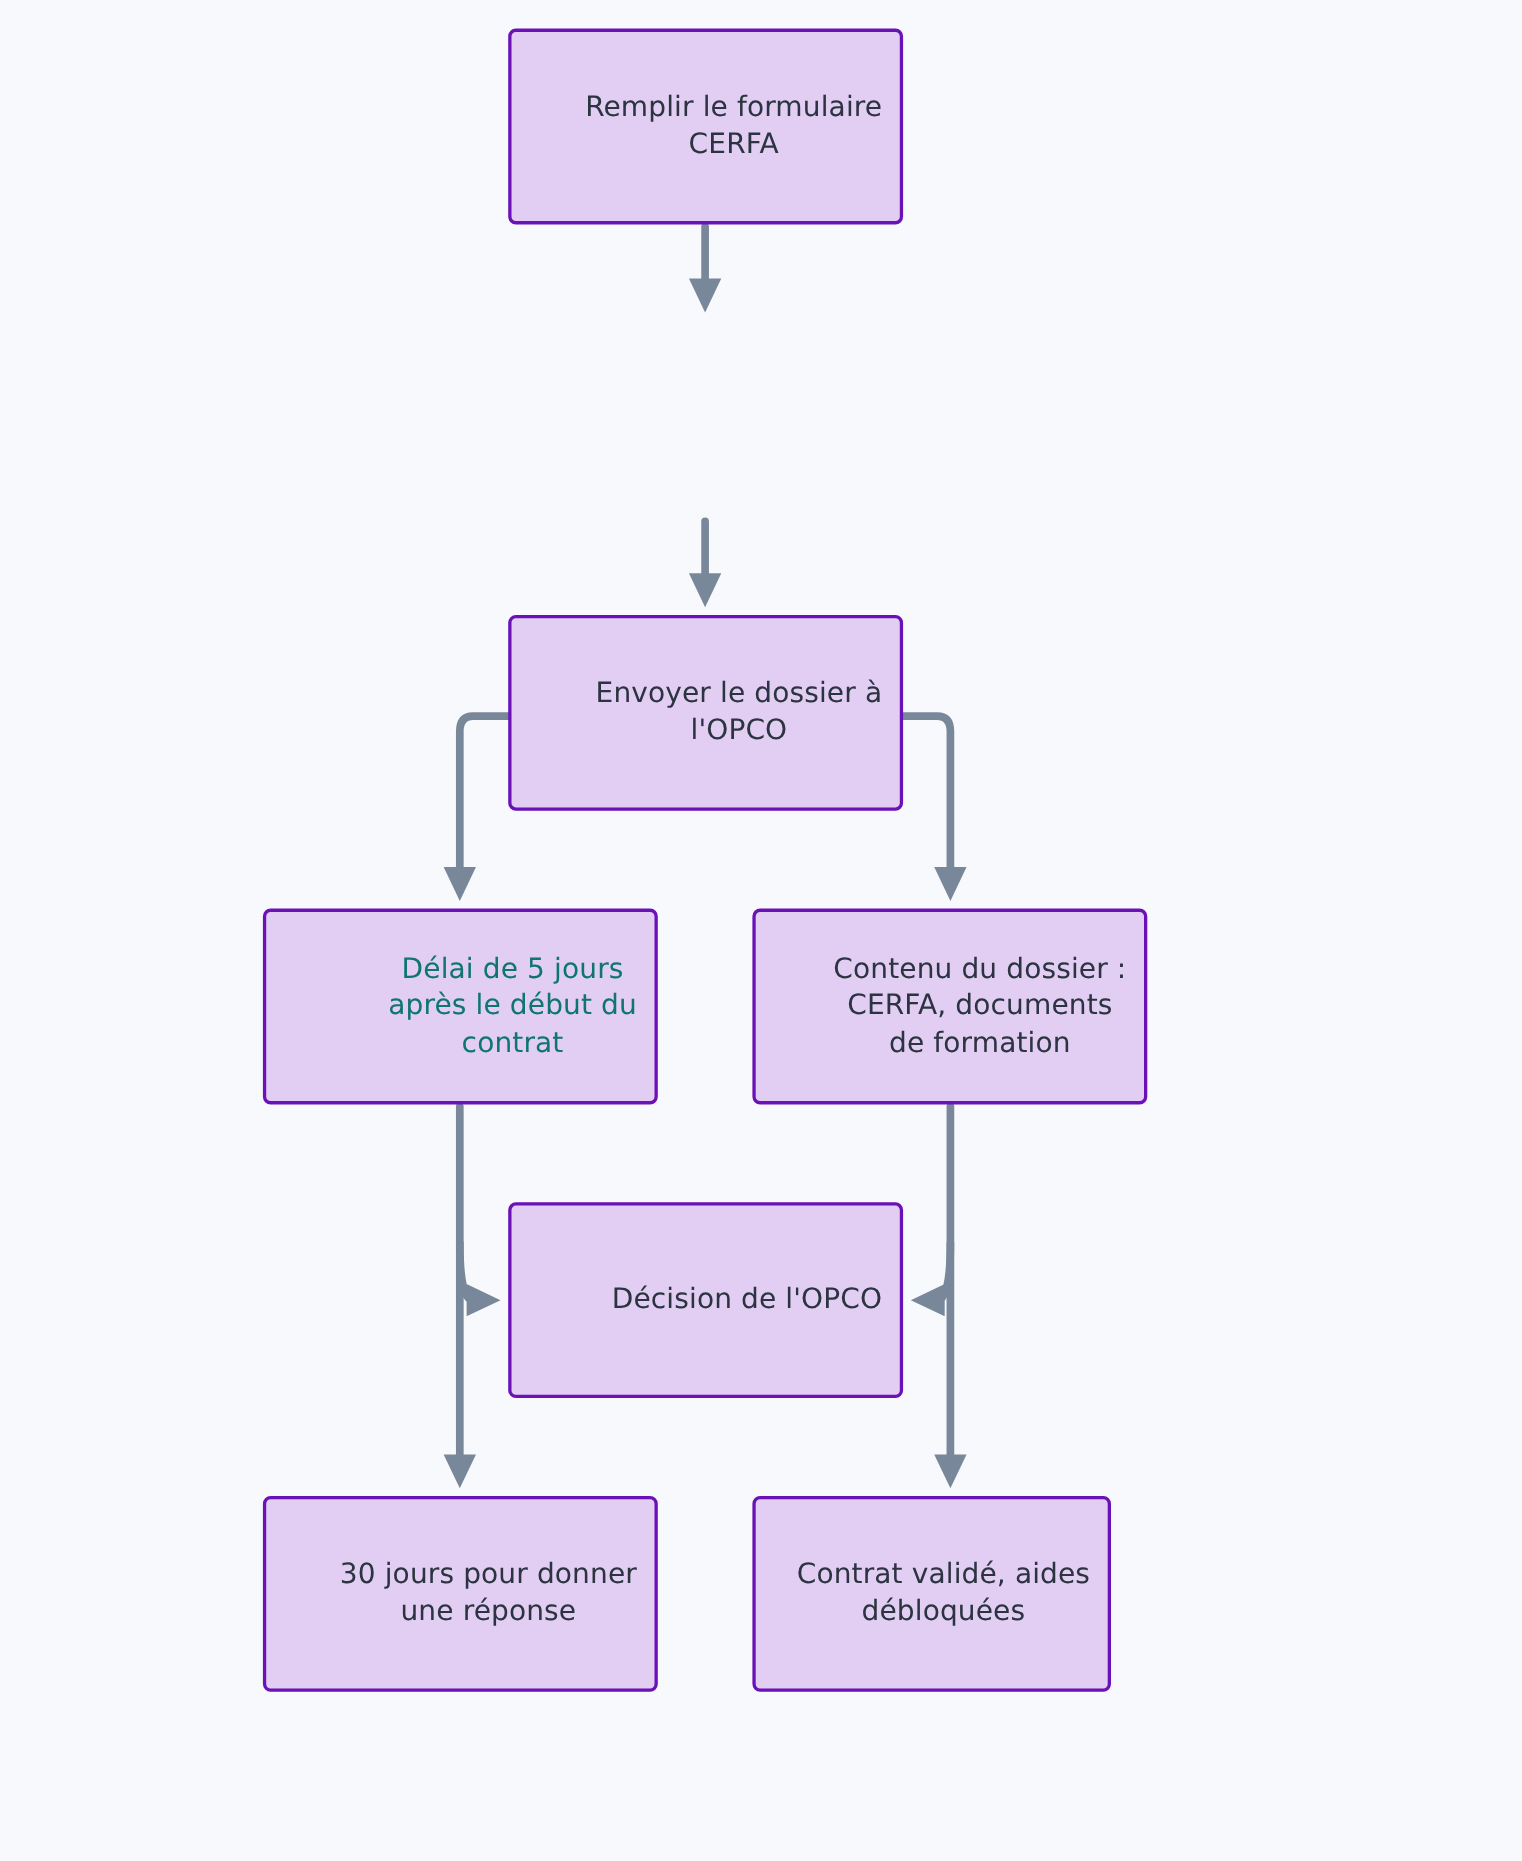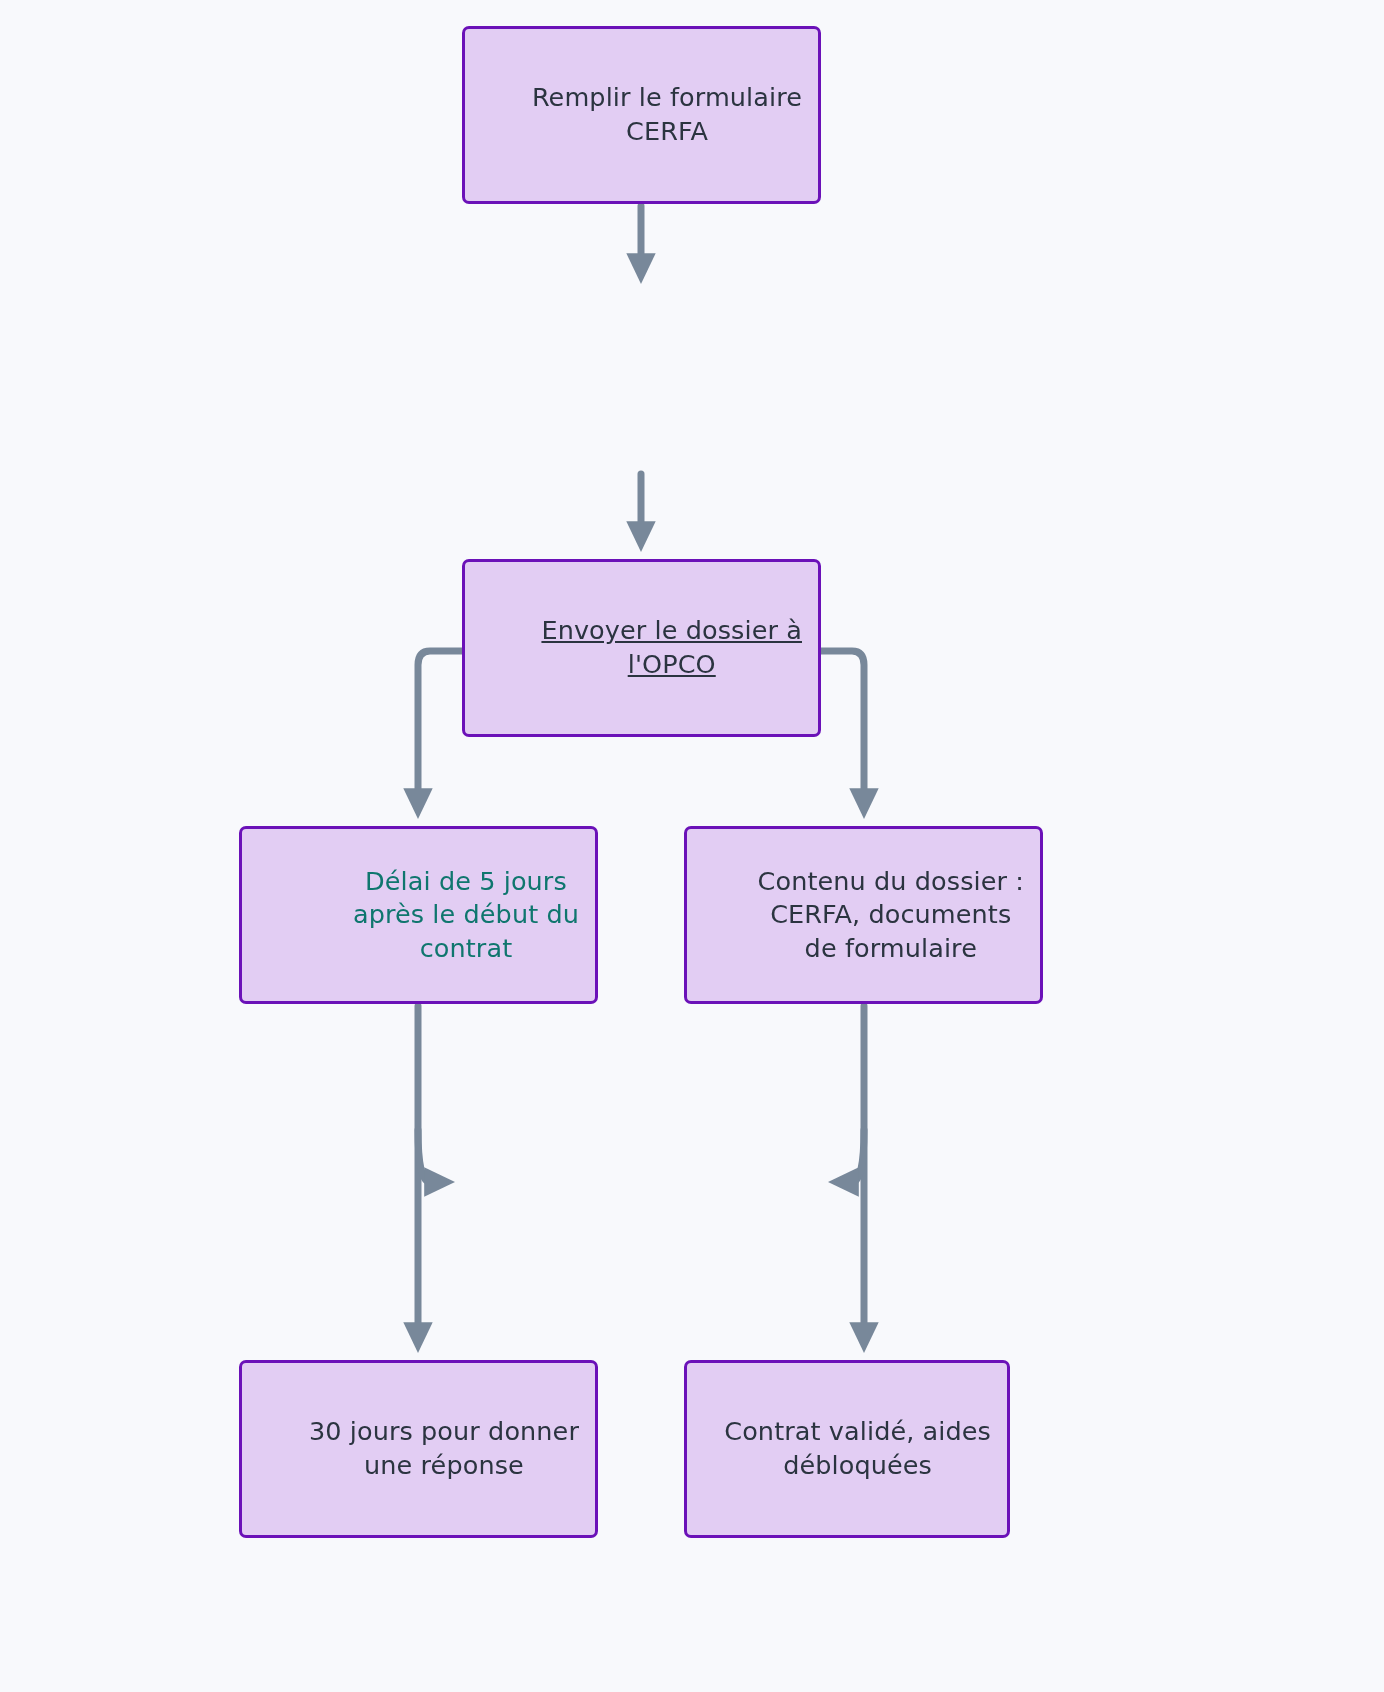--- a/index.html
+++ b/index.html
@@ -92,37 +92,40 @@
       <path d="M 864 1130 Q 864 1182 852 1182 L 842 1182" stroke="#78889A" stroke-width="7" fill="none" stroke-linecap="round" stroke-linejoin="round" marker-end="url(#arrowhead)"></path>
     </g>
   </svg>
 
   <div class="node" style="left: 462px; top: 26px; width: 359px; height: 178px; background: rgb(226, 205, 243); border-color: rgb(107, 17, 184); color: rgb(43, 52, 64);">
     <span class="node-label">Remplir le formulaire
 CERFA</span>
   </div>
 
 
-  <div class="node" style="left: 462px; top: 559px; width: 359px; height: 178px; background: rgb(226, 205, 243); border-color: rgb(107, 17, 184); color: rgb(43, 52, 64); text-decoration: underline;">
+  <div class="node" style="left: 462px; top: 559px; width: 359px; height: 178px; background: rgb(226, 205, 243); border-color: rgb(107, 17, 184); color: rgb(43, 52, 64);">
     <span class="node-label">Envoyer le dossier à
 l'OPCO</span>
   </div>
 
   <div class="node" style="left: 239px; top: 826px; width: 359px; height: 178px; background: rgb(226, 205, 243); border-color: rgb(107, 17, 184); color: #0f766e;">
     <span class="node-label">Délai de 5 jours
 après le début du
 contrat</span>
   </div>
 
   <div class="node" style="left: 684px; top: 826px; width: 359px; height: 178px; background: rgb(226, 205, 243); border-color: rgb(107, 17, 184); color: rgb(43, 52, 64);">
     <span class="node-label">Contenu du dossier :
 CERFA, documents
-de formulaire</span>
+de formation</span>
   </div>
 
+  <div class="node" style="left: 462px; top: 1093px; width: 359px; height: 178px; background: rgb(226, 205, 243); border-color: rgb(107, 17, 184); color: rgb(43, 52, 64);">
+    <span class="node-label">Décision de l'OPCO</span>
+  </div>
 
   <div class="node" style="left: 239px; top: 1360px; width: 359px; height: 178px; background: rgb(226, 205, 243); border-color: rgb(107, 17, 184); color: rgb(43, 52, 64);">
     <span class="node-label">30 jours pour donner
 une réponse</span>
   </div>
 
   <div class="node" style="left: 684px; top: 1360px; width: 326px; height: 178px; background: rgb(226, 205, 243); border-color: rgb(107, 17, 184); color: rgb(43, 52, 64);">
     <span class="node-label">Contrat validé, aides
 débloquées</span>
   </div>

